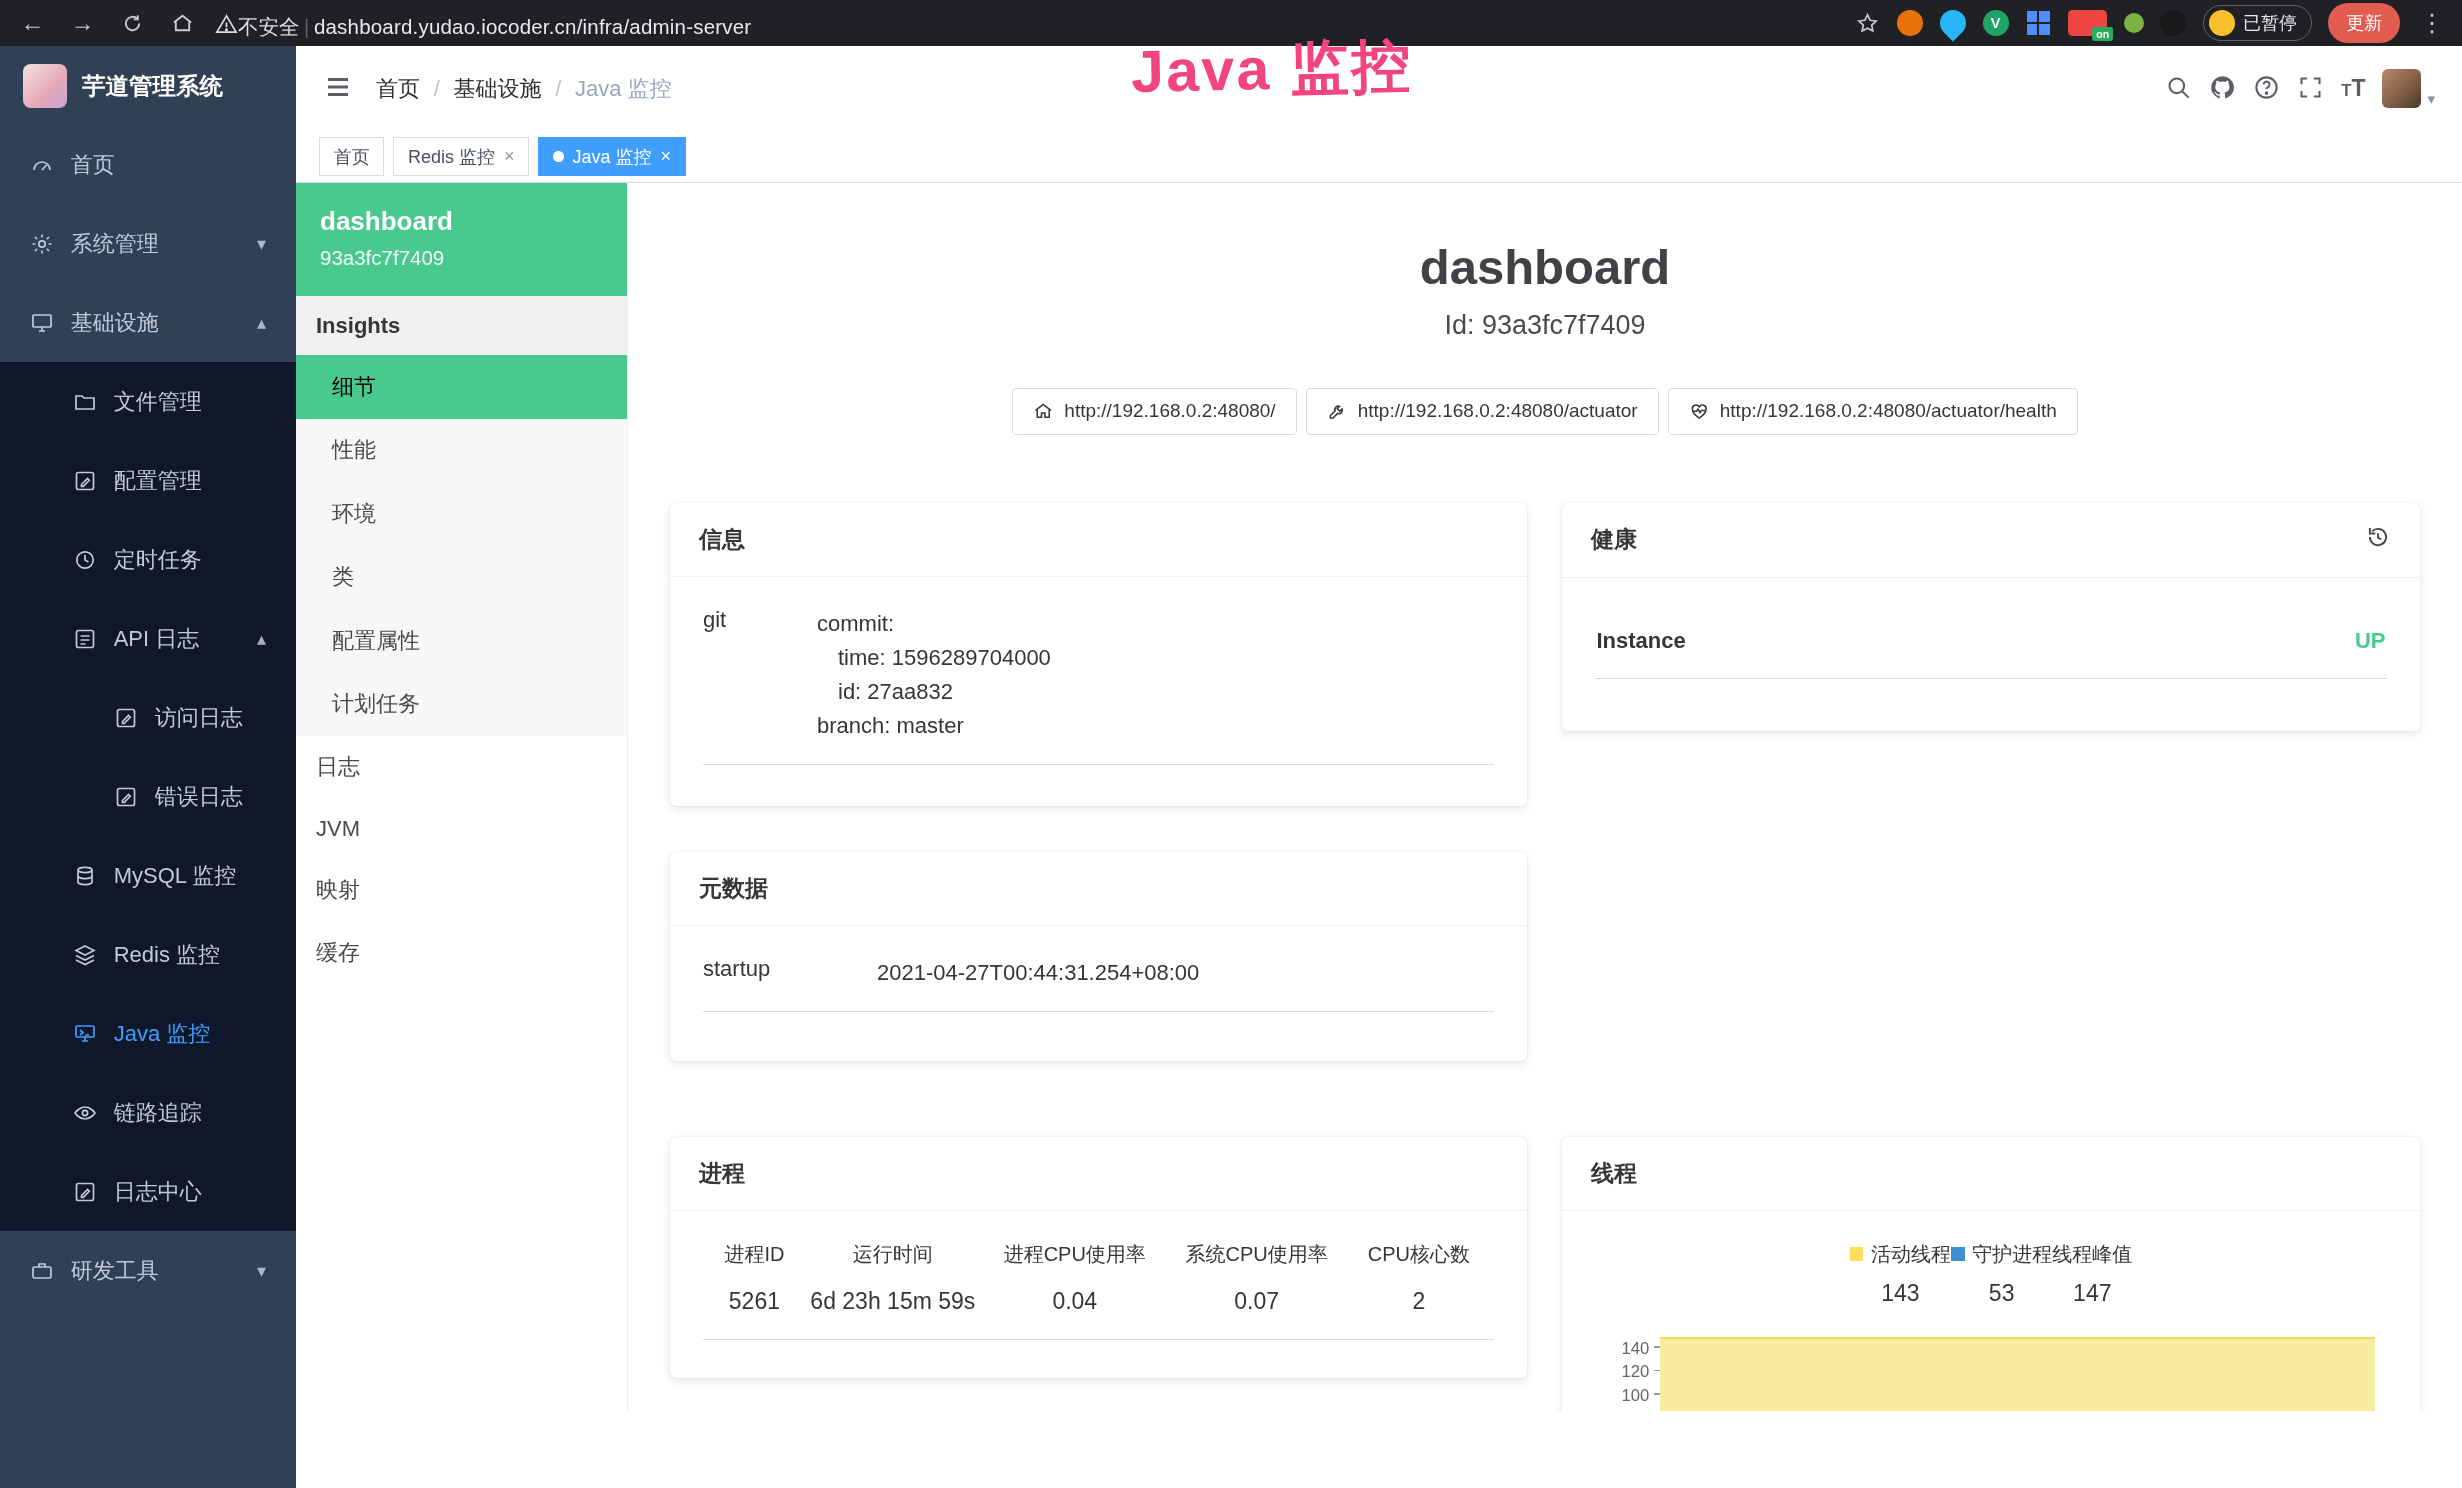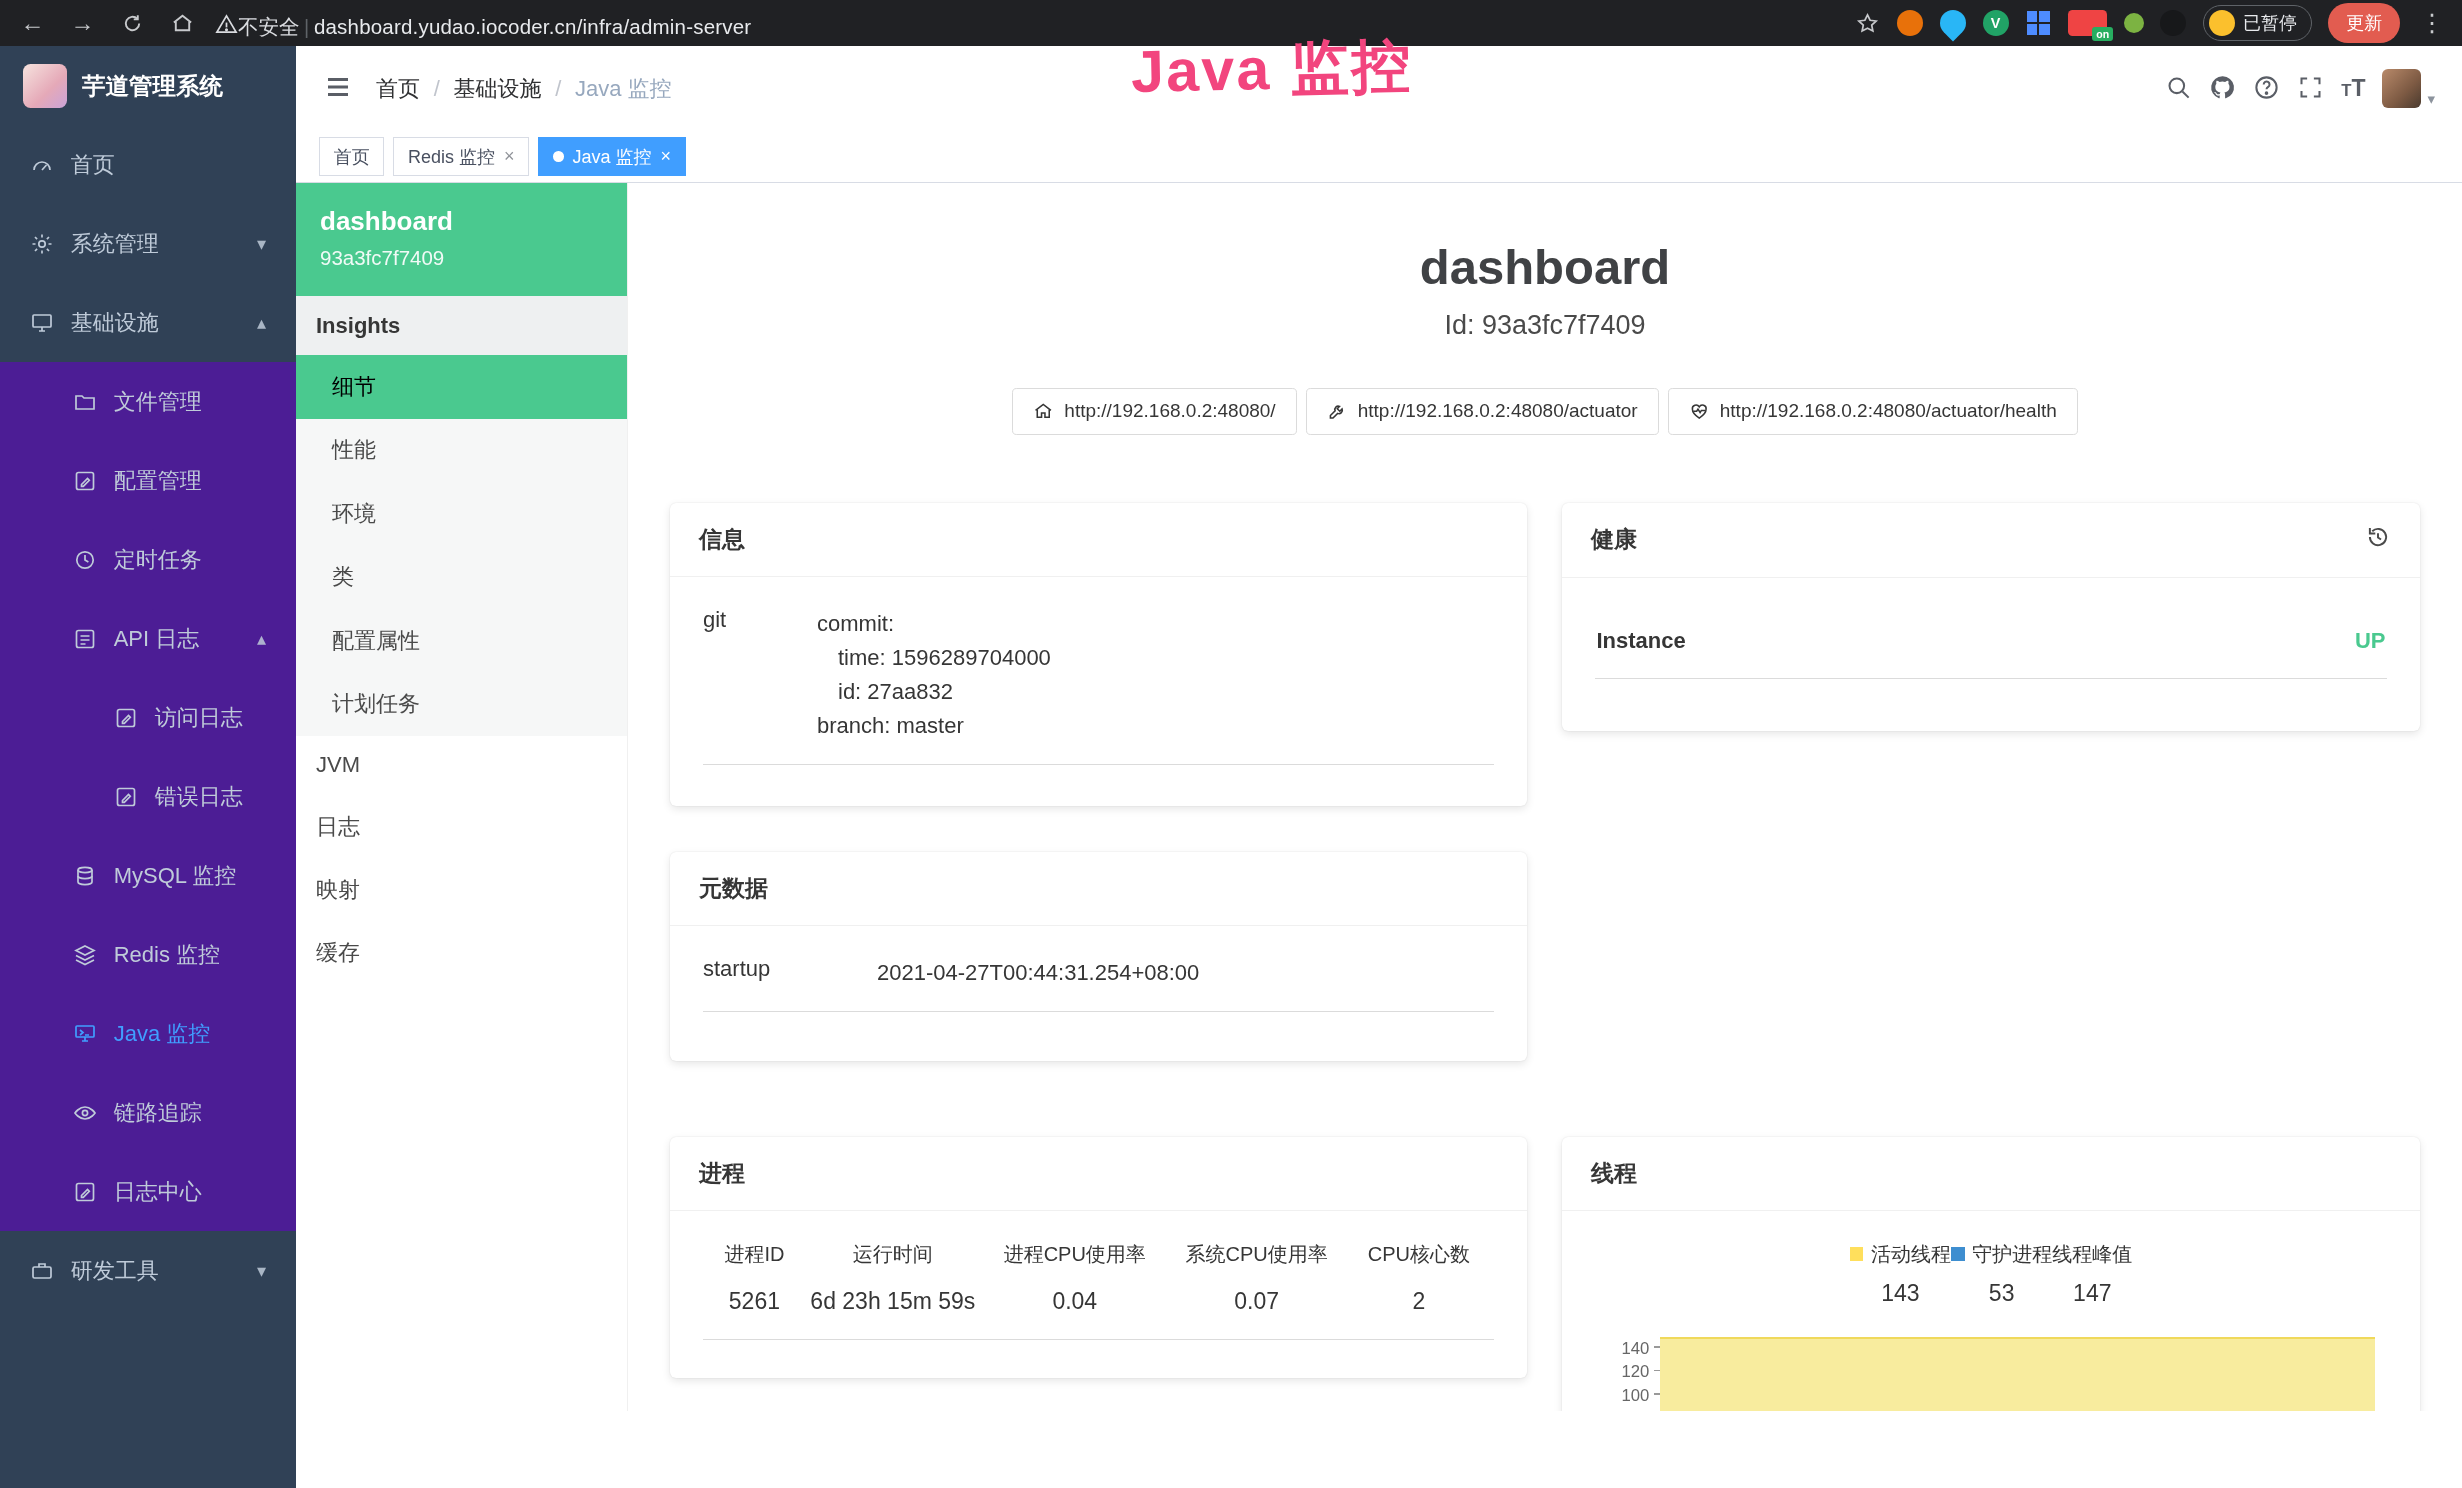--- a/index.html
+++ b/index.html
@@ -44,21 +44,21 @@
   .app { display:flex; height:1443px; }
   .sidebar { width:296px; flex-shrink:0; background:#304156; color:#bfcbd9; overflow:hidden; }
   .logo-row { height:79px; display:flex; align-items:center; gap:15px; padding:0 23px;
     color:#fff; font-weight:bold; font-size:23.5px; }
   .logo-avatar { width:44px; height:44px; border-radius:7.6px;
     background:linear-gradient(135deg,#f6e3de,#e5a9b8 60%,#caa3d8); }
   .nav-item { height:79px; display:flex; align-items:center; gap:16.7px; padding:0 30px;
     font-size:22px; cursor:pointer; white-space:nowrap; }
   .nav-item .mi { width:24px; height:24px; stroke:currentColor; fill:none; stroke-width:1.7; flex-shrink:0; }
   .chev { margin-left:auto; font-size:18px; opacity:.85; }
-  .submenu { background:#4c1d95; }
+  .submenu { background:#0f172a; }
   .submenu .nav-item { padding-left:73px; }
   .submenu .nav-item.sub2 { padding-left:114px; }
   .nav-item.active { color:#409eff; }
 
   .app-main { flex:1; display:flex; flex-direction:column; min-width:0; }
 
   
   .app-header { height:85px; background:#fff; display:flex; align-items:center;
     padding:0 27px; gap:23px; }
   .hamburger svg { width:30px; height:30px; stroke:#5a5e66; stroke-width:2.4; }
@@ -428,22 +428,22 @@
           </div>
           <div class="side-group-header">Insights</div>
           <div class="side-group">
             <div class="side-item active">细节</div>
             <div class="side-item">性能</div>
             <div class="side-item">环境</div>
             <div class="side-item">类</div>
             <div class="side-item">配置属性</div>
             <div class="side-item">计划任务</div>
           </div>
+          <div class="side-item">日志</div>
           <div class="side-item">JVM</div>
-          <div class="side-item">日志</div>
           <div class="side-item">映射</div>
           <div class="side-item">缓存</div>
         </aside>
 
         <main class="sba-content">
           <div class="page-head">
             <div class="page-title">dashboard</div>
             <div class="page-sub">Id: 93a3fc7f7409</div>
           </div>
 

